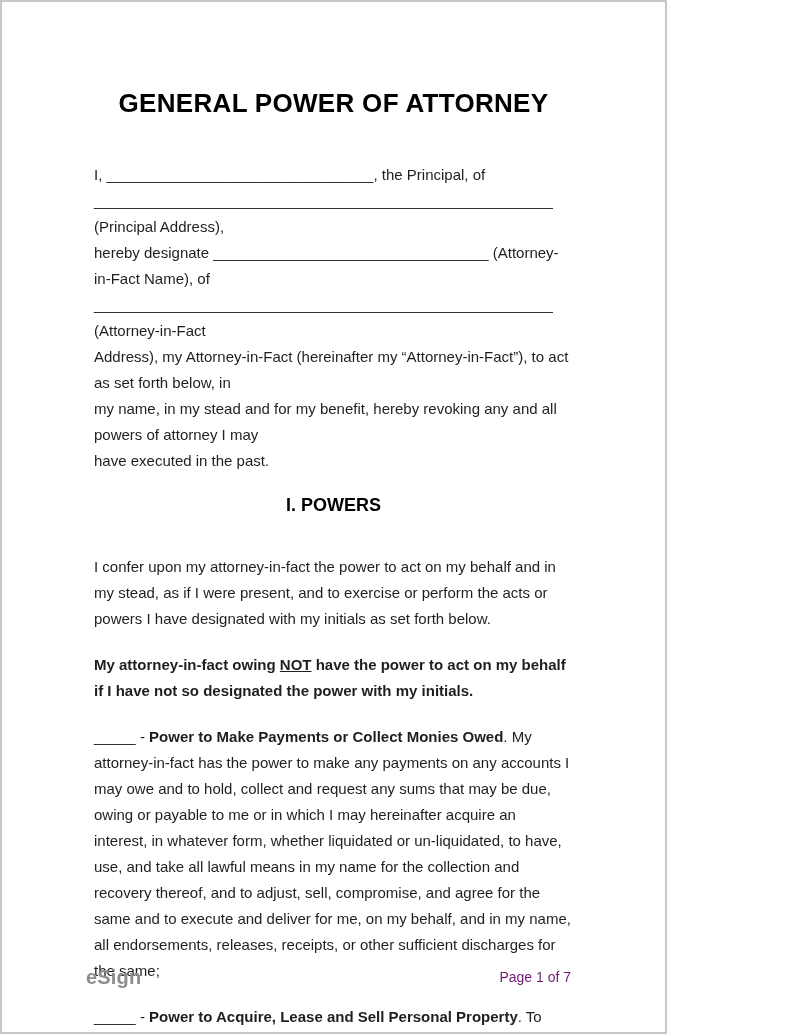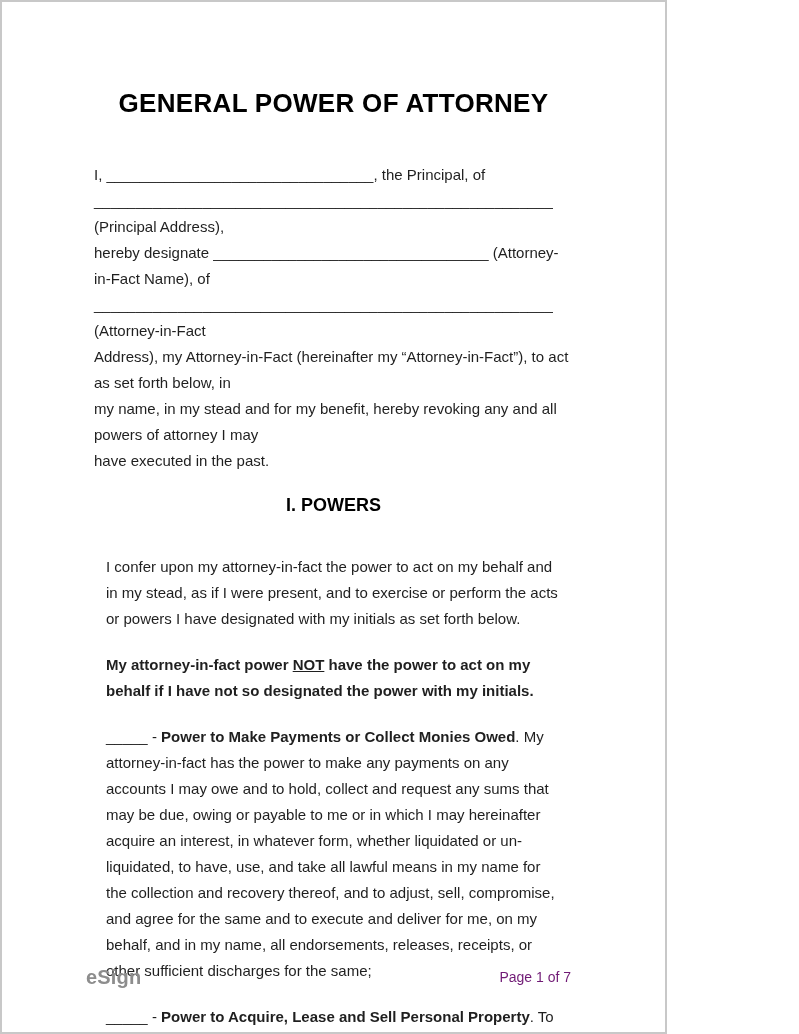--- a/index.html
+++ b/index.html
@@ -37,21 +37,21 @@
     white-space: pre-wrap;
   }
   .section-heading {
     margin: 18px 0 36px 0;
     font-size: 18px;
     line-height: 26px;
     font-weight: bold;
     text-align: center;
     color: #000000;
   }
-  p { margin: 12px; }
+  p { margin: 0; }
   .para { margin-top: 20px; }
   .notice { font-weight: bold; }
   .notice .underlined { text-decoration: underline; }
   .clause-title { font-weight: bold; }
   .footer {
     position: absolute;
     left: 84px;
     right: 94px;
     bottom: 44px;
     display: flex;
@@ -84,21 +84,21 @@
 _______________________________________________________ (Attorney-in-Fact
 Address), my Attorney-in-Fact (hereinafter my “Attorney-in-Fact”), to act as set forth below, in
 my name, in my stead and for my benefit, hereby revoking any and all powers of attorney I may
 have executed in the past.</p>
 
     <h2 class="section-heading">I. POWERS</h2>
 
     <p class="para">I confer upon my attorney-in-fact the power to act on my behalf and in my stead, as if I were present, and to exercise or perform the acts or powers I have designated with my initials as set forth below.</p>
 
     <p class="para notice">
-      <span>My attorney-in-fact power </span><span class="underlined">NOT</span><span> have the power to act on my behalf if I have not so designated the power with my initials.</span>
+      <span>My attorney-in-fact owing </span><span class="underlined">NOT</span><span> have the power to act on my behalf if I have not so designated the power with my initials.</span>
     </p>
 
     <p class="para">
       <span>_____</span><span> - </span><span class="clause-title">Power to Make Payments or Collect Monies Owed</span><span>. My attorney-in-fact has the power to make any payments on any accounts I may owe and to hold, collect and request any sums that may be due, owing or payable to me or in which I may hereinafter acquire an interest, in whatever form, whether liquidated or un-liquidated, to have, use, and take all lawful means in my name for the collection and recovery thereof, and to adjust, sell, compromise, and agree for the same and to execute and deliver for me, on my behalf, and in my name, all endorsements, releases, receipts, or other sufficient discharges for the same;</span>
     </p>
 
     <p class="para">
       <span>_____</span><span> - </span><span class="clause-title">Power to Acquire, Lease and Sell Personal Property</span><span>. To acquire, purchase, exchange, lease, grant options to sell, and sell and convey personal property, or any interests therein, on such terms and conditions, including credit arrangements, as my attorney-in-fact shall deem proper; to execute, acknowledge and deliver, under seal or otherwise, any and all assignments, transfers, titles, papers, documents or instruments which my attorney-in-fact shall deem necessary in connection therewith; to purchase, sell or otherwise dispose of, assign,</span>
     </p>
 

